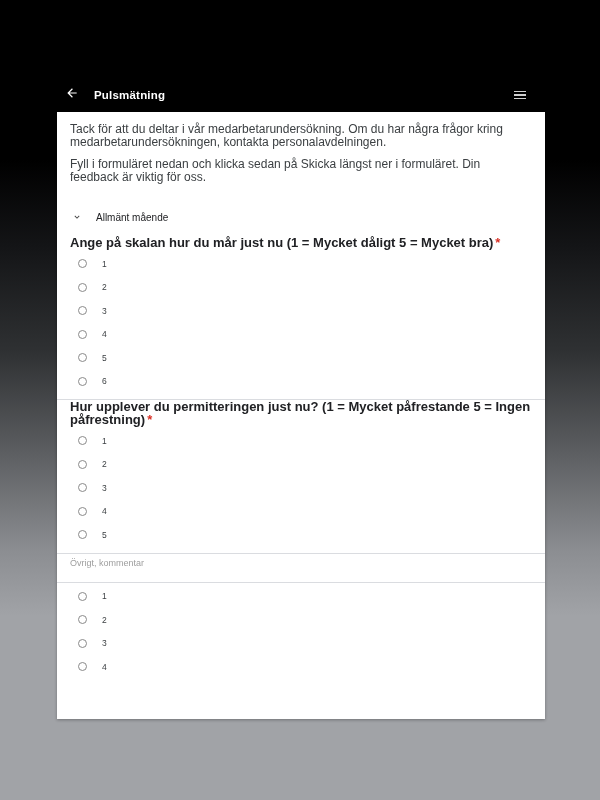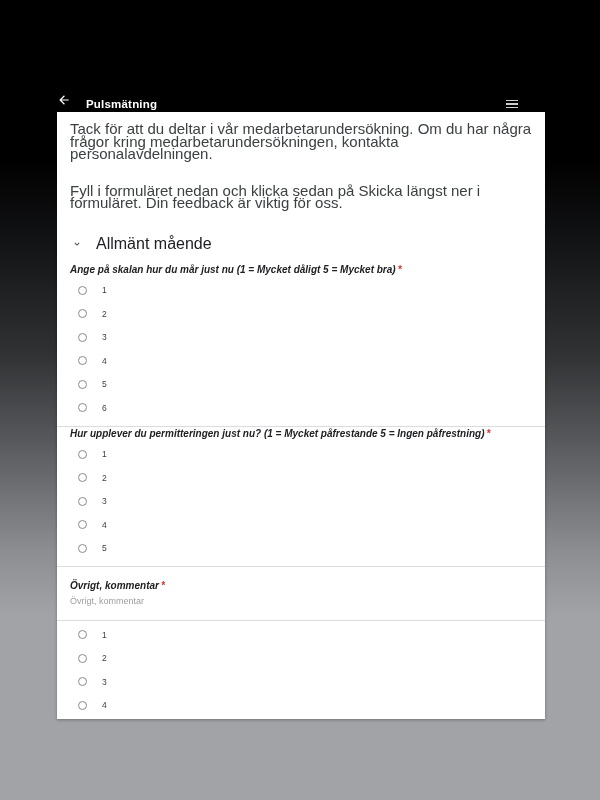--- a/index.html
+++ b/index.html
@@ -8,44 +8,44 @@
 
   .screen {
     position:relative; width:600px; height:800px; overflow:hidden;
     background:linear-gradient(180deg,
       #000000 0%, #000000 20%, #141517 31%, #2f3133 44%,
       #5a5c5f 56%, #8c8e92 69%, #a1a3a7 77%, #a1a3a7 100%);
   }
 
   
   .appbar {
-    position:absolute; top:80px; left:44px; width:488px; height:30px;
-    display:flex; align-items:flex-end; padding:0 12px;
+    position:absolute; top:80px; left:52px; width:488px; height:30px;
+    display:flex; align-items:center; padding:0 12px;
   }
   .back-btn { width:16px; height:16px; display:flex; align-items:center; justify-content:center; cursor:pointer; }
   .appbar-title { color:#ffffff; font-size:11.5px; font-weight:bold; margin-left:14px; letter-spacing:.2px; }
   .appbar-spacer { flex:1; }
   .menu-btn { width:14px; height:12px; display:flex; flex-direction:column; justify-content:center; gap:2px; cursor:pointer; }
   .menu-btn .bar { height:1.6px; width:12px; background:#cfcfcf; }
 
   
   .card {
     position:absolute; top:112px; left:57px; width:488px; height:607px;
     background:#ffffff; overflow:hidden; padding:0 13px;
     box-shadow:0 1px 3px rgba(0,0,0,.3);
   }
 
-  .intro { margin-top:11px; font-size:15px; line-height:12.5px; color:#3c4043; }
-  .intro + .intro { margin-top:24px; }
+  .intro { margin-top:11px; font-size:12px; line-height:12.5px; color:#3c4043; }
+  .intro + .intro { margin-top:10px; }
 
   .section-row { margin-top:27px; display:flex; align-items:center; height:14px; cursor:pointer; }
   .section-row .chev { width:10px; height:10px; margin-left:2px; display:flex; align-items:center; }
-  .section-title { font-size:16px; color:#202124; margin-left:14px; }
+  .section-title { font-size:10px; color:#202124; margin-left:14px; }
 
-  .q-label { font-size:10px; font-weight:bold; color:#202124; line-height:13px;font-style:italic; }
+  .q-label { font-size:13px; font-weight:bold; color:#202124; line-height:13px; }
   .q1-label { margin-top:12px; }
   .req { color:#d93025; margin-left:2px; font-weight:bold; }
 
   .options { margin-top:3px; }
   .option { display:flex; align-items:center; height:23.5px; padding-left:8px; cursor:pointer; }
   .radio {
     width:9px; height:9px; border:1.5px solid #8a8a8a; border-radius:50%;
     background:#fff; flex:0 0 auto;
   }
   .opt-label { margin-left:15px; font-size:8.5px; color:#3c4043; }
@@ -159,23 +159,20 @@
         <div class="option">
           <span class="radio"></span>
           <span class="opt-label">5</span>
         </div>
       </div>
     </div>
 
     <div class="divider"></div>
 
     <div>
-      <div class="q-label ovrigt-label">
-        <span>Övrigt, kommentar</span><span class="req">*</span>
-      </div>
       <input class="comment-input" type="text" placeholder="Övrigt, kommentar" style="">
     </div>
 
     <div class="divider d3"></div>
 
     <div>
       <div class="options last">
         <div class="option">
           <span class="radio"></span>
           <span class="opt-label">1</span>

